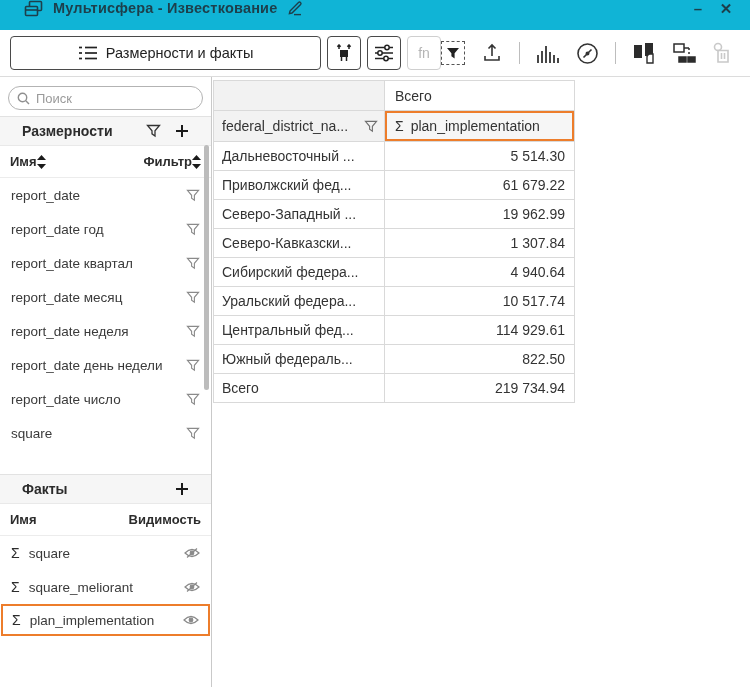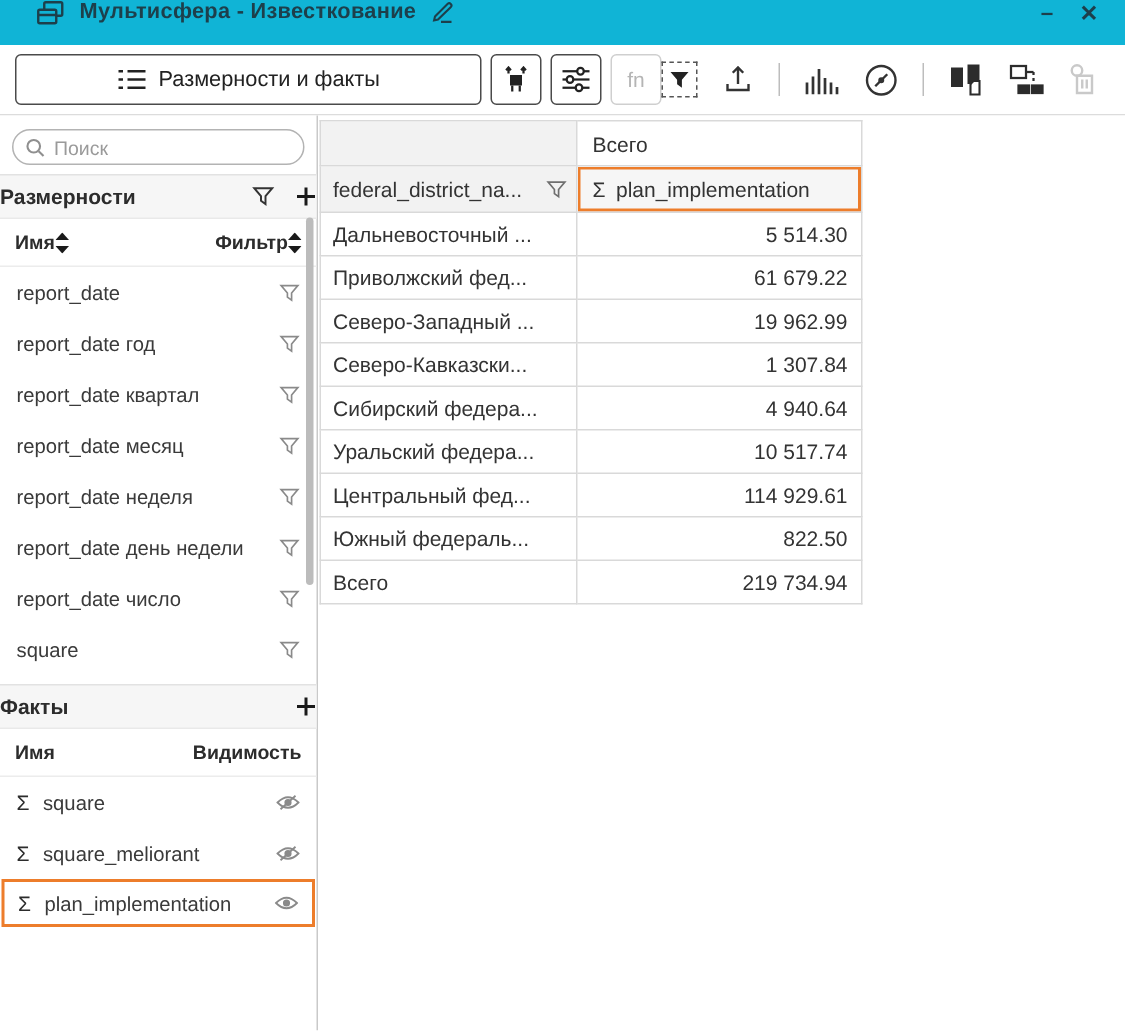--- a/index.html
+++ b/index.html
@@ -33,21 +33,21 @@
 
   
   .sidebar { width:212px; flex:0 0 212px; border-right:1px solid #c9c9c9; background:#fff;
     position:relative; display:flex; flex-direction:column; }
   .searchwrap { margin:9px 8px 6px 8px; height:24px; border:1px solid #b3b3b3; border-radius:12px;
     display:flex; align-items:center; padding:0 8px; gap:6px; background:#fff; }
   .searchwrap input { border:none; outline:none; flex:1; font-size:13px; color:#444; background:transparent;
     font-family:"Liberation Sans", sans-serif; }
   .searchwrap input::placeholder { color:#9a9a9a; }
   .secband { height:30px; background:#f6f6f6; border-top:1px solid #e2e2e2; border-bottom:1px solid #e9e9e9;
-    display:flex; align-items:center; padding:0 0; }
+    display:flex; align-items:center; padding:0 22px; }
   .secband .sectitle { font-size:14px; font-weight:700; color:#2c2c2c; flex:1; }
   .secband .bicon { display:flex; margin-left:14px; cursor:pointer; }
   .colhdr { height:32px; display:flex; align-items:center; padding:0 10px; border-bottom:1px solid #ececec; }
   .colhdr .chname { font-size:13px; font-weight:700; color:#2c2c2c; display:flex; align-items:center; gap:0; cursor:pointer; }
   .colhdr .chflex { flex:1; }
   .rowlist { }
   .srow { height:34px; display:flex; align-items:center; padding:0 11px; font-size:13.5px; color:#3a3a3a; cursor:pointer; }
   .srow .rname { flex:1; white-space:nowrap; overflow:hidden; }
   .srow .ricon { display:flex; cursor:pointer; }
   .factrow { height:34px; display:flex; align-items:center; padding:0 11px; gap:9px; font-size:13.5px; color:#3a3a3a; cursor:pointer; }
@@ -312,21 +312,21 @@
         <div class="srow">
           <span class="rname">square</span>
           <span class="ricon">
               <svg width="14" height="13" viewBox="0 0 15 14" fill="none" stroke="#8a8a8a" stroke-width="1.2">
                 <path d="M1.5 1.5 H13.5 L9 6.8 V12 L6 9.8 V6.8 Z"></path>
               </svg>
             </span>
         </div>
       </div>
 
-      <div class="secband" style="margin-top:6px;justify-content:space-between;">
+      <div class="secband" style="margin-top:24px;justify-content:space-between;">
         <span class="sectitle">Факты</span>
         <span class="bicon">
           <svg width="14" height="14" viewBox="0 0 14 14" stroke="#1a1a1a" stroke-width="2">
               <line x1="7" y1="1" x2="7" y2="13"></line>
               <line x1="1" y1="7" x2="13" y2="7"></line>
             </svg>
         </span>
       </div>
 
       <div class="colhdr">

